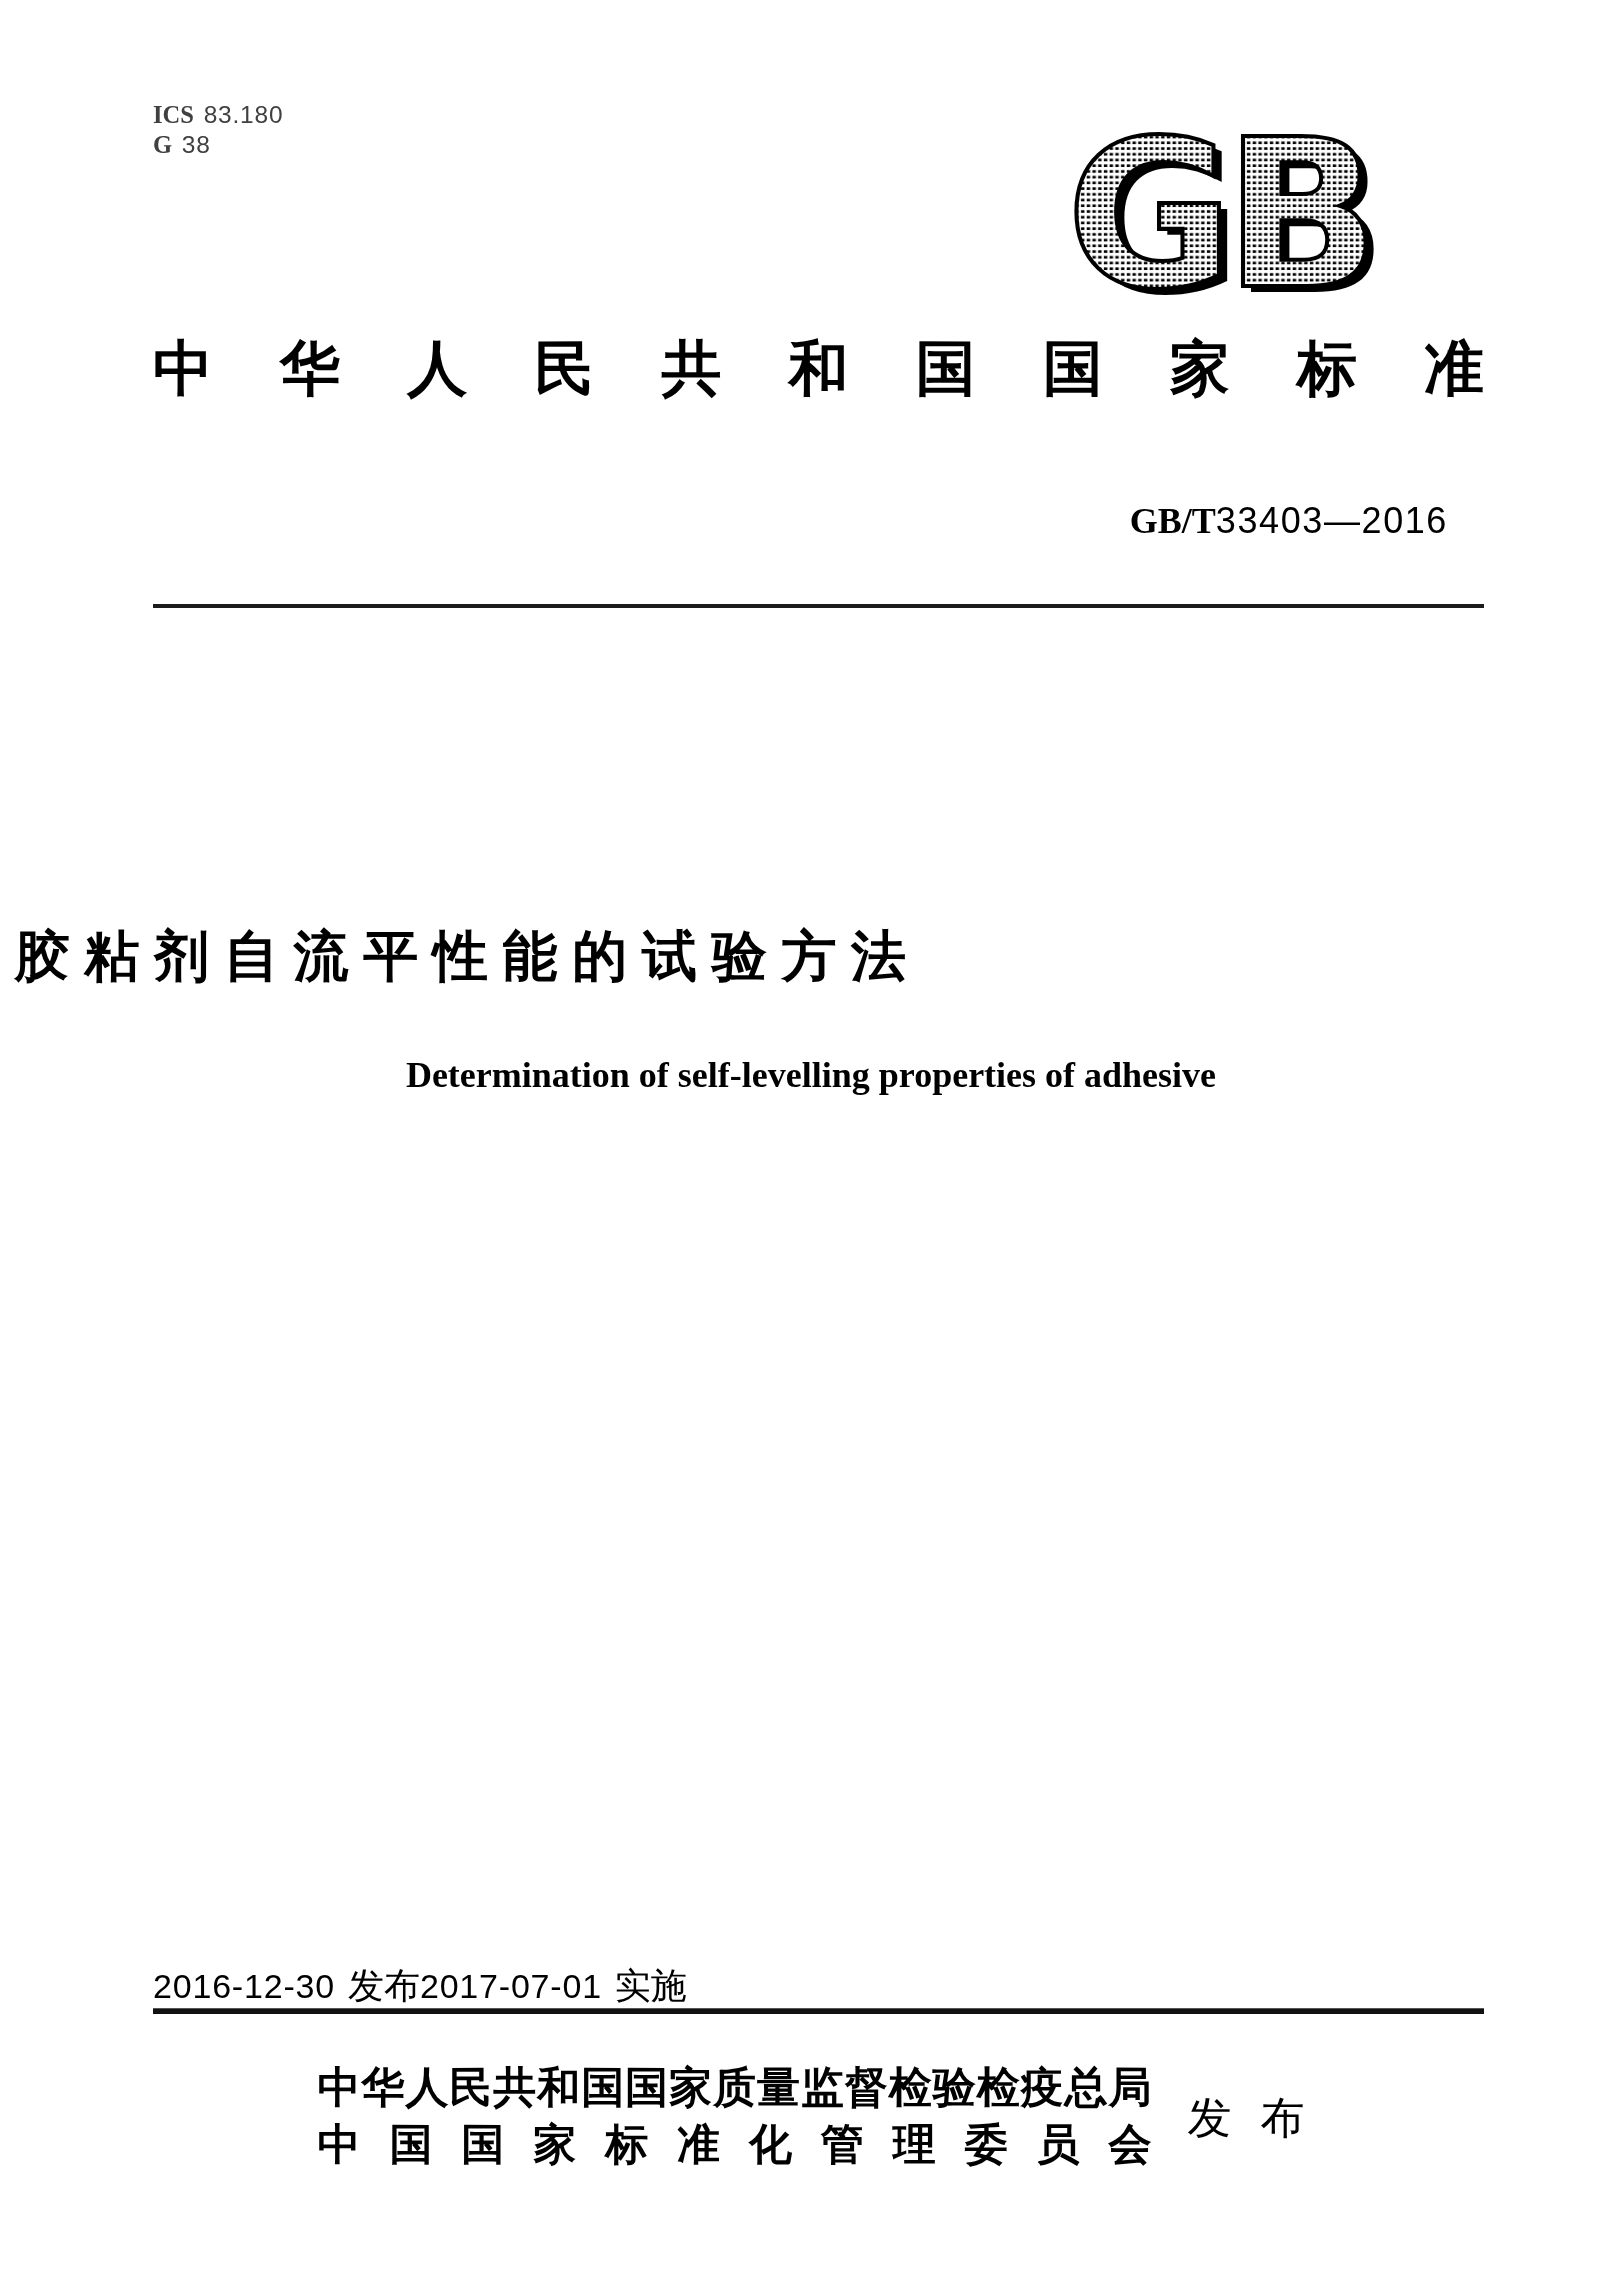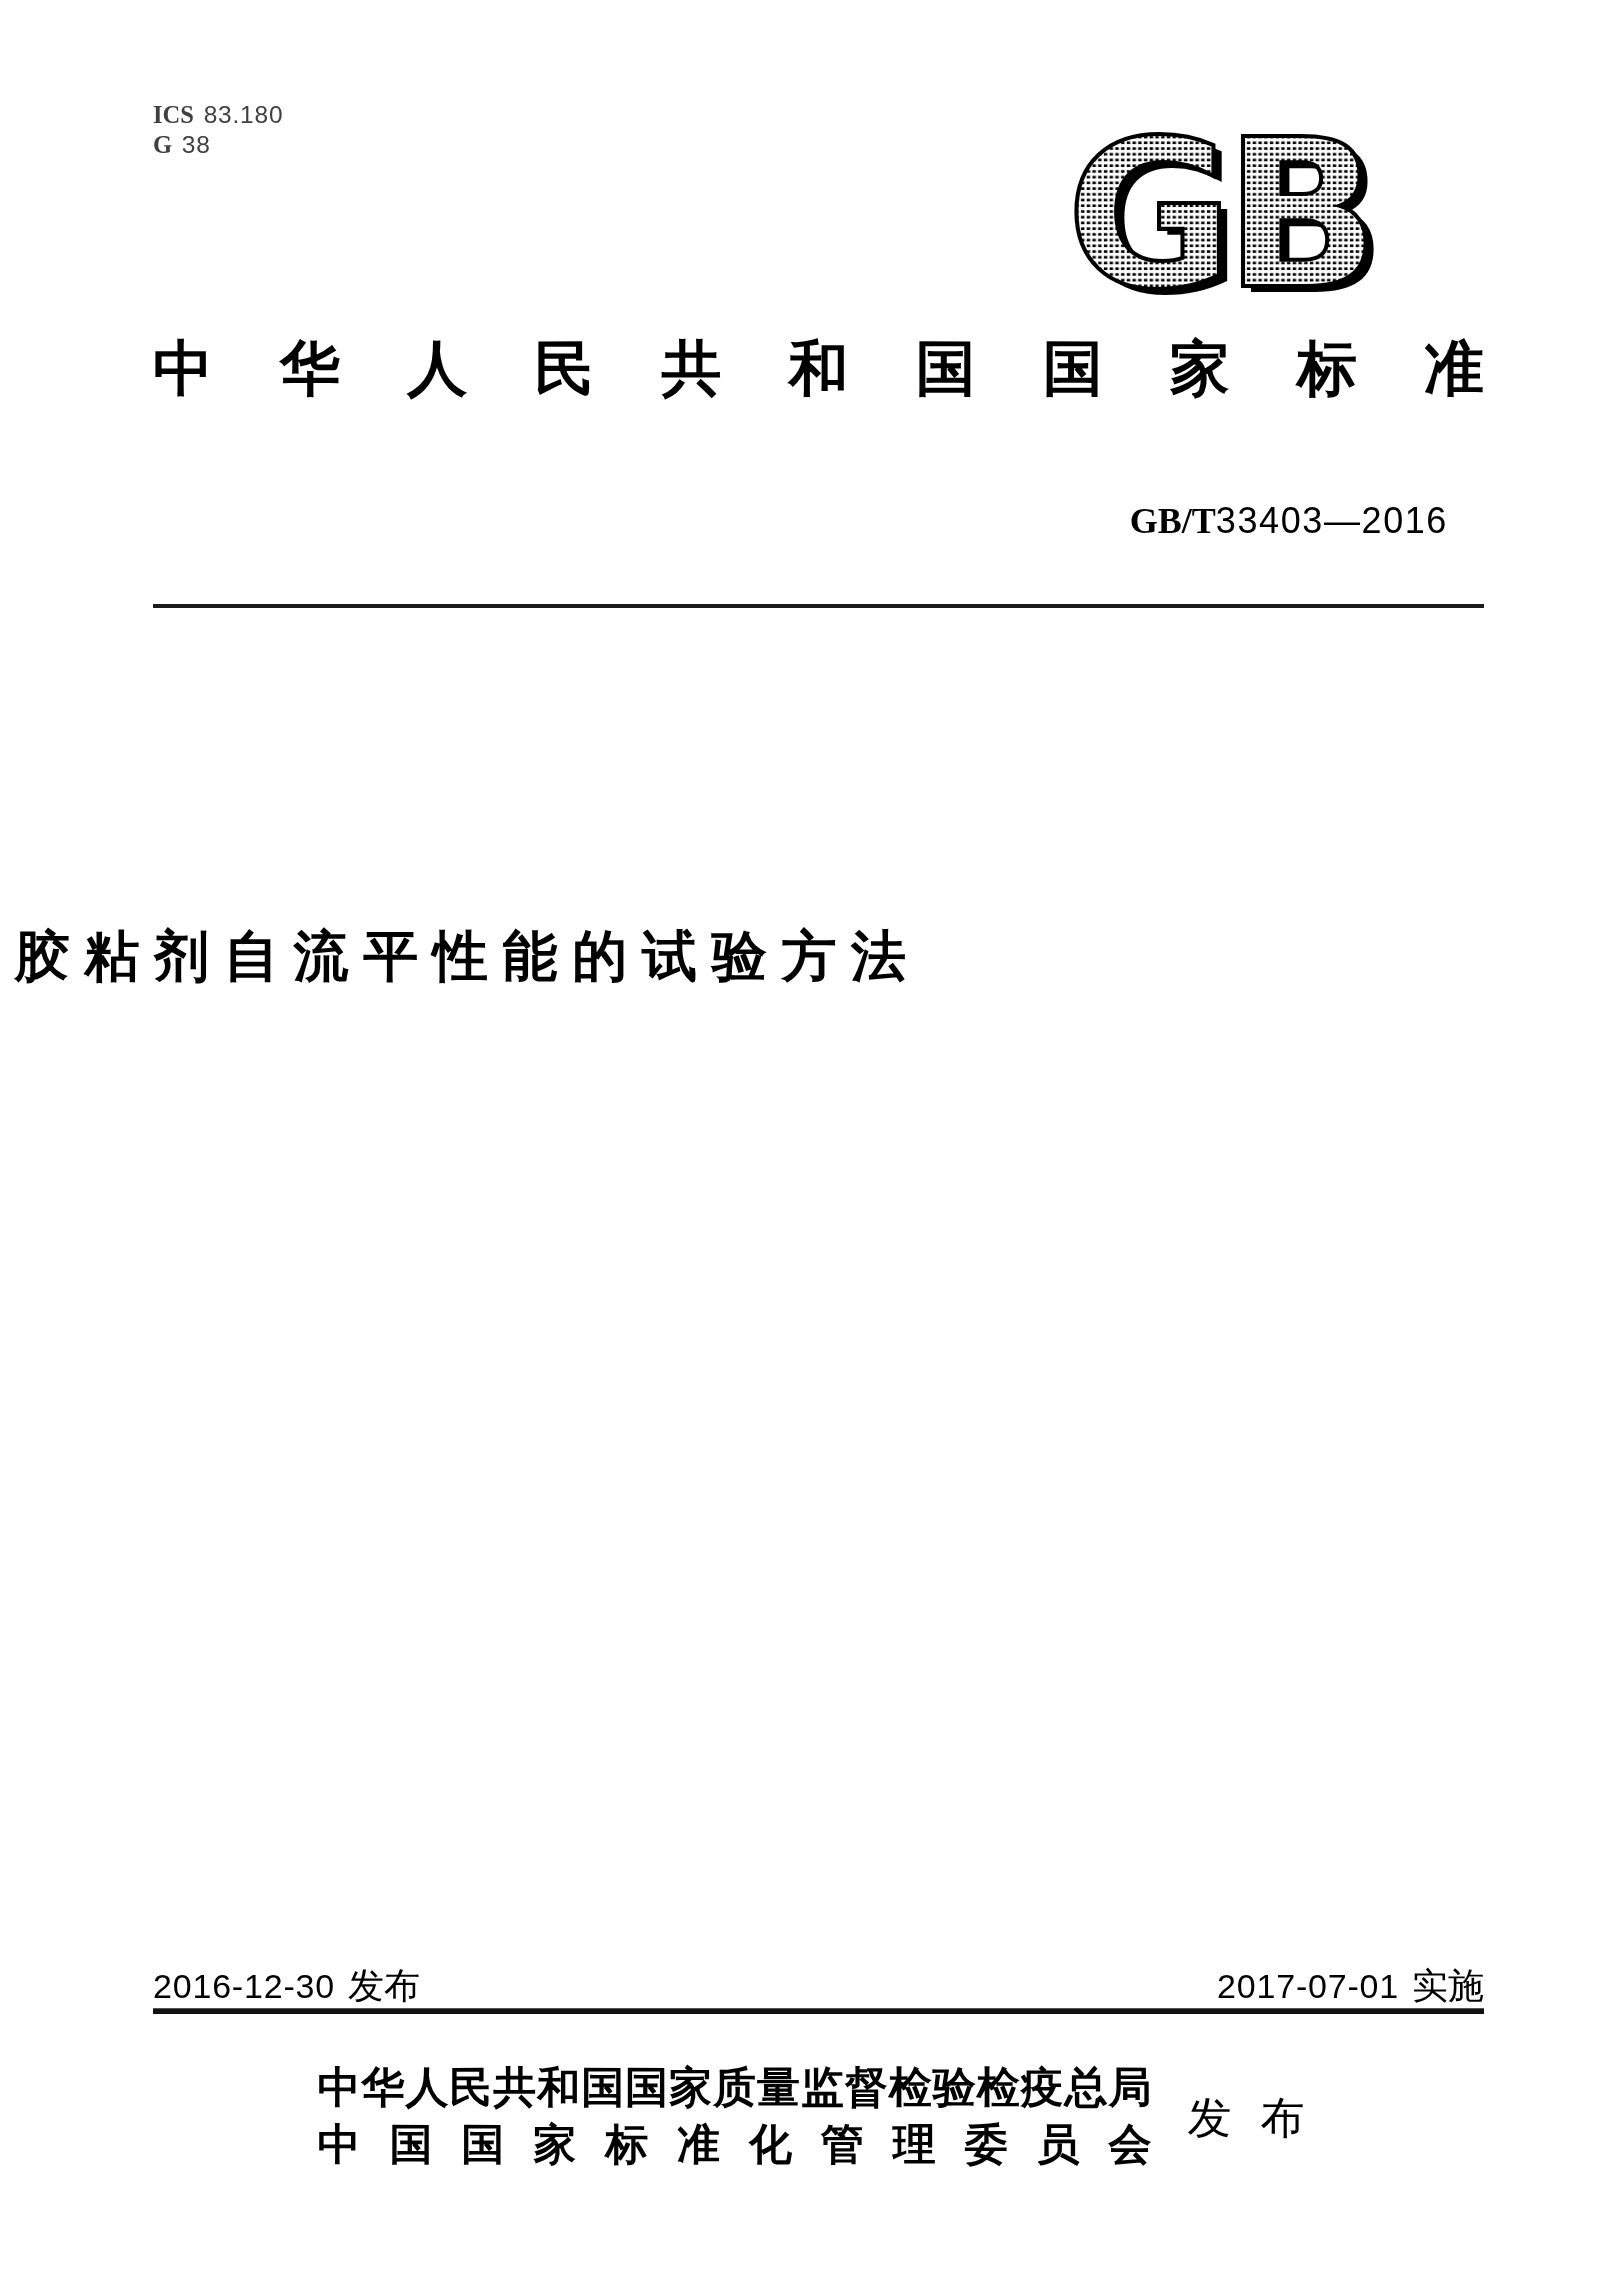--- a/index.html
+++ b/index.html
@@ -120,21 +120,20 @@
     line-height: 1.2;
   }
 
   
   .dates-row {
     position: absolute;
     left: 153px;
     top: 1962px;
     width: 1331px;
     display: flex;
-    justify-content: space-between;
     align-items: baseline;
   }
   .date-group { white-space: nowrap; }
   .date-group .date {
     font-family: "Liberation Sans", "DejaVu Sans", sans-serif;
     font-weight: 400;
     font-size: 34px;
     letter-spacing: 0.8px;
   }
   .date-group .date-label {
@@ -215,20 +214,21 @@
   <div class="heading">中华人民共和国国家标准</div>
 
   <div class="std-number">
     <span class="prefix">GB/T</span><span class="number">33403—2016</span>
   </div>
 
   <div class="rule-top"></div>
 
   <div class="title-cn">胶粘剂自流平性能的试验方法</div>
 
+  <div class="title-en">Determination of self-levelling properties of adhesive</div>
 
   <div class="dates-row">
     <div class="date-group">
       <span class="date">2016-12-30</span><span class="date-label">发布</span>
     </div>
     <div class="date-group">
       <span class="date">2017-07-01</span><span class="date-label">实施</span>
     </div>
   </div>
 

